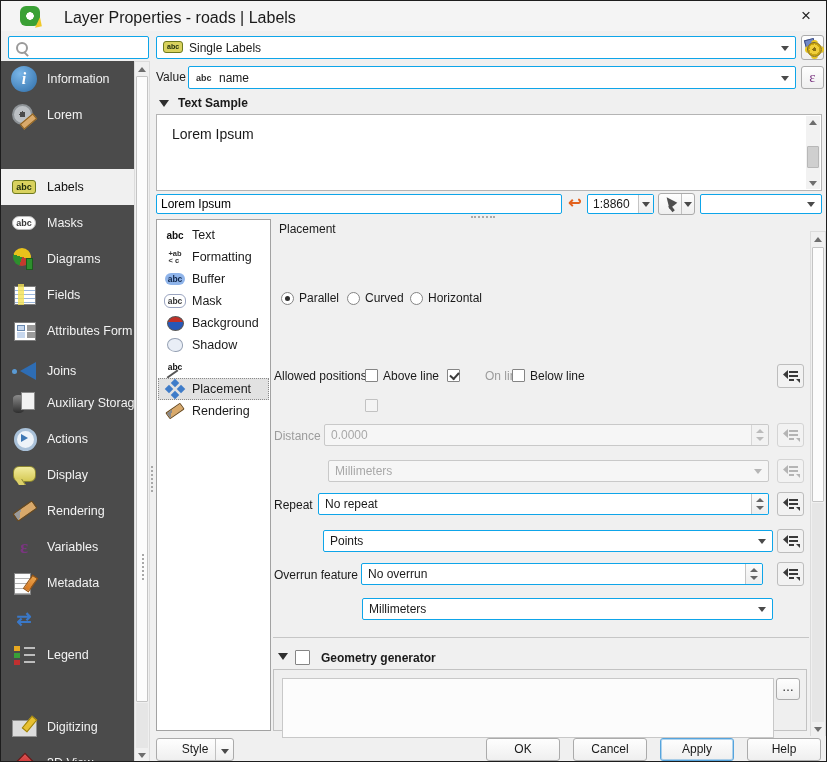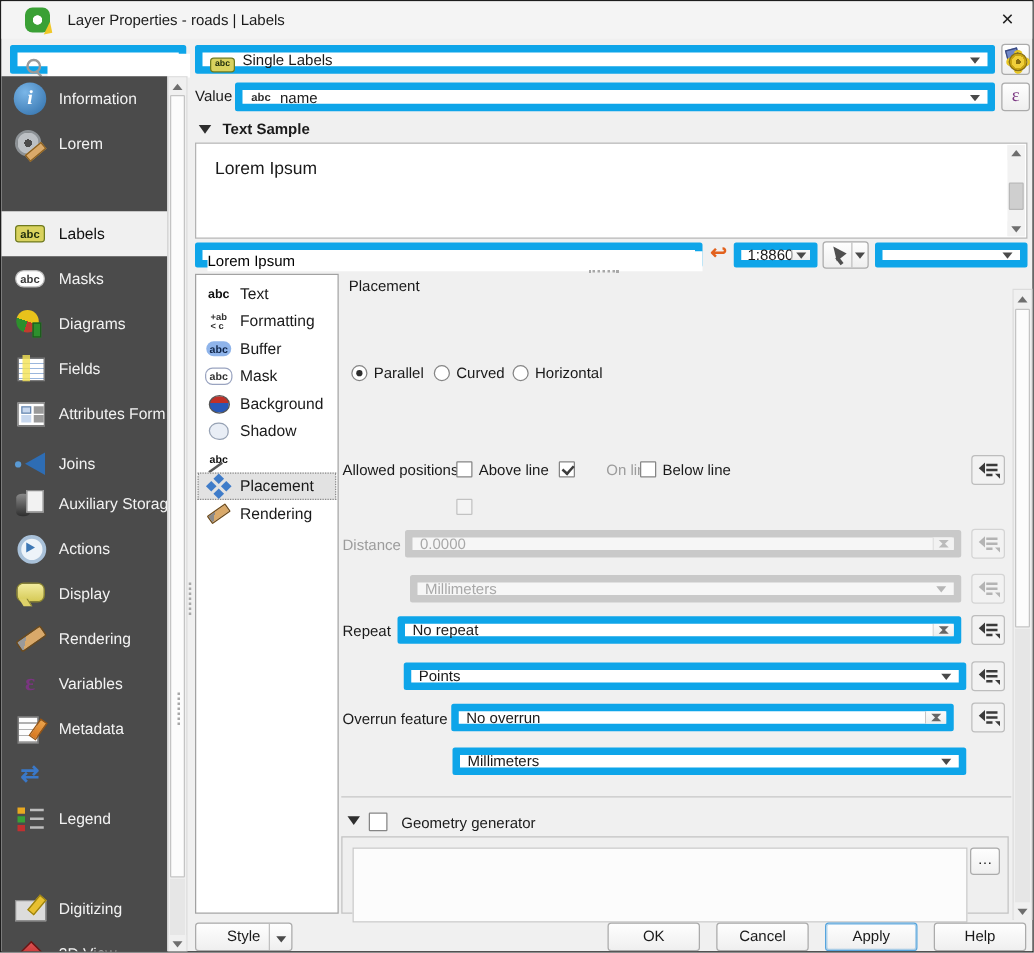--- a/index.html
+++ b/index.html
@@ -7,26 +7,26 @@
   .stage{position:relative;width:827px;height:762px;background:#f0f0f0;border:1px solid #1d1d1d;
     font-family:"Liberation Sans",sans-serif;font-size:12px;color:#1a1a1a;overflow:hidden}
   .abs{position:absolute}
 
   
   .titlebar{position:absolute;left:0;top:0;width:100%;height:30px;background:#f4f4f4}
   .qlogo{position:absolute;left:19px;top:5px;width:20px;height:20px;border-radius:6px;
     background:radial-gradient(circle at 50% 50%, #ffffff 0 3.5px, #3aa035 4px 10px);}
   .qlogo::after{content:"";position:absolute;right:-1px;bottom:-1px;width:0;height:0;
     border-left:7px solid transparent;border-bottom:9px solid #f0c829;transform:rotate(-12deg)}
-  .wtitle{position:absolute;left:53px;top:8px;font-size:12px}
+  .wtitle{position:absolute;left:63px;top:8px;font-size:16px}
   .closex{position:absolute;right:9px;top:4px;width:22px;height:22px;text-align:center;
     font-size:17px;line-height:21px;color:#222;cursor:default}
 
   
-  .field{position:absolute;background:#fff;border:6px solid #0ea5e9;border-radius:2px}
+  .field{position:absolute;background:#fff;border:1px solid #0ea5e9;border-radius:2px}
   .field .txt{position:absolute;left:6px;top:50%;transform:translateY(-50%);white-space:nowrap}
   .arr{position:absolute;right:6px;top:50%;margin-top:-2px;width:0;height:0;
     border-left:4px solid transparent;border-right:4px solid transparent;border-top:5px solid #4a4a4a}
   .disabled{background:#f6f6f6 !important;border-color:#c9c9c9 !important;color:#a8a8a8}
   .disabled .arr{border-top-color:#b6b6b6}
   .spinbtns{position:absolute;right:0;top:0;bottom:0;width:17px;border-left:1px solid #c4c4c4;
     background:linear-gradient(#fbfbfb,#eee);border-radius:0 2px 2px 0}
   .spinbtns i{position:absolute;left:50%;width:0;height:0;margin-left:-4px;
     border-left:4px solid transparent;border-right:4px solid transparent}
   .spinbtns .up{top:4px;border-bottom:4px solid #666}
@@ -490,21 +490,21 @@
 
   <div class="field" style="left:361px;top:597px;width:411px;height:22px">
     <span class="txt">Millimeters</span>
     <span class="arr"></span>
   </div>
 
   <div class="abs" style="left:272px;top:636px;width:536px;border-top:1px solid #c6c6c6"></div>
 
   <span class="hdr-arrow" style="left:277px;top:652px"></span>
   <span class="cb" style="left:294px;top:649px;width:15px;height:15px"></span>
-  <span class="abs" style="left:320px;top:650px;font-weight:normal">Geometry generator</span>
+  <span class="abs" style="left:320px;top:650px;font-weight:bold">Geometry generator</span>
 
   <div class="abs" style="left:272px;top:668px;width:534px;height:62px;border:1px solid #c2c2c2;background:#efefef">
     <div class="abs" style="left:8px;top:8px;width:492px;height:60px;background:#fcfcfc;border:1px solid #c8c8c8"></div>
     <div class="btn" style="right:6px;top:8px;width:24px;height:22px;line-height:16px;position:absolute">…</div>
   </div>
 
   <div class="sb-track" style="left:809px;top:230px;width:16px;height:505px">
     <div class="sb-btn" style="top:0">
         <span class="tri-up"></span>
       </div>

